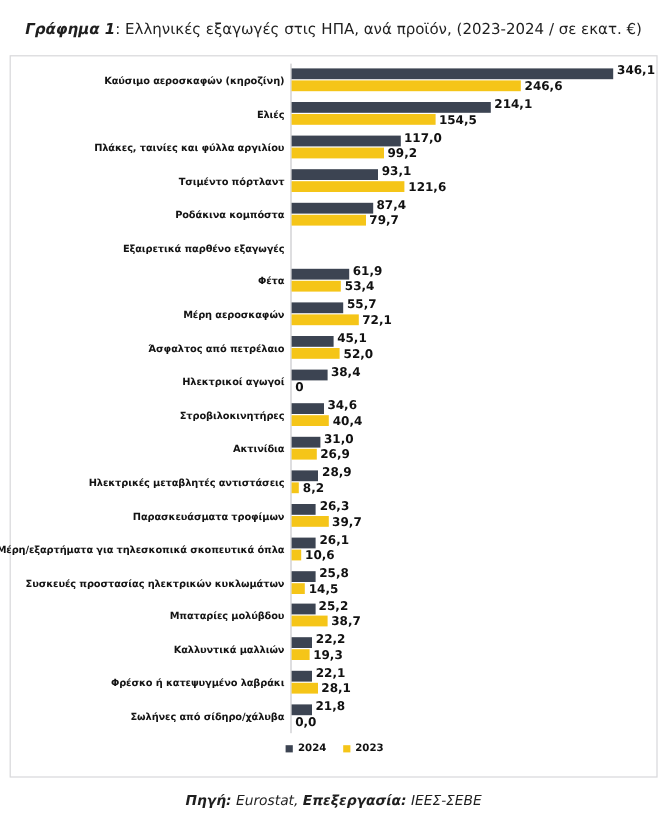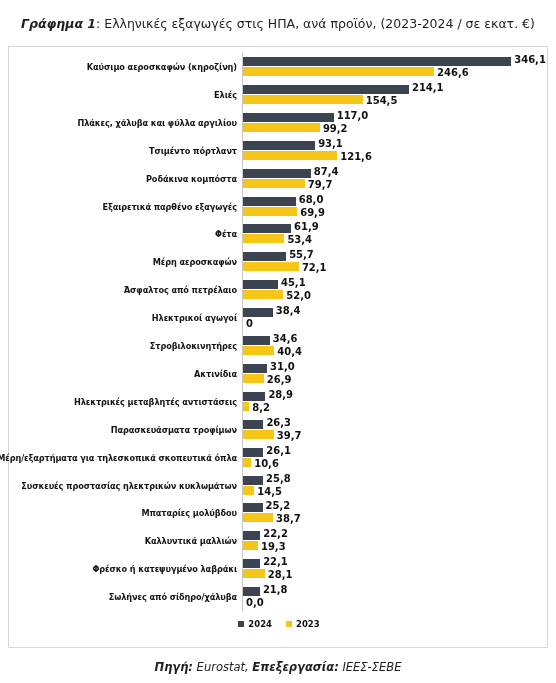--- a/index.html
+++ b/index.html
@@ -169,21 +169,21 @@
       <div class="row" style="top: 33.9px;">
         <div class="cat-label">Ελιές</div>
         <div class="bars">
           <div class="bar y2024" style="width: 165.928px; left: 0px; background: rgb(60, 68, 82);"></div>
           <div class="val y2024" style="left: 168.928px;">214,1</div>
           <div class="bar y2023" style="width: 119.737px; left: 0px; background: rgb(245, 197, 24);"></div>
           <div class="val y2023" style="left: 122.737px;">154,5</div>
         </div>
       </div>
       <div class="row" style="top: 61.8px;">
-        <div class="cat-label">Πλάκες, χάλυβα και φύλλα αργιλίου</div>
+        <div class="cat-label">Πλάκες, ταινίες και φύλλα αργιλίου</div>
         <div class="bars">
           <div class="bar y2024" style="width: 90.675px; left: 0px; background: rgb(60, 68, 82);"></div>
           <div class="val y2024" style="left: 93.675px;">117,0</div>
           <div class="bar y2023" style="width: 76.88px; left: 0px; background: rgb(245, 197, 24);"></div>
           <div class="val y2023" style="left: 79.88px;">99,2</div>
         </div>
       </div>
       <div class="row" style="top: 89.7px;">
         <div class="cat-label">Τσιμέντο πόρτλαντ</div>
         <div class="bars">
@@ -197,26 +197,20 @@
         <div class="cat-label">Ροδάκινα κομπόστα</div>
         <div class="bars">
           <div class="bar y2024" style="width: 67.735px; left: 0px; background: rgb(60, 68, 82);"></div>
           <div class="val y2024" style="left: 70.735px;">87,4</div>
           <div class="bar y2023" style="width: 61.7675px; left: 0px; background: rgb(245, 197, 24);"></div>
           <div class="val y2023" style="left: 64.7675px;">79,7</div>
         </div>
       </div>
       <div class="row" style="top: 145.5px;">
         <div class="cat-label">Εξαιρετικά παρθένο εξαγωγές</div>
-        <div class="bars">
-          <div class="bar y2024" style="width: 52.7px; left: 0px; background: rgb(60, 68, 82);"></div>
-          <div class="val y2024" style="left: 55.7px;">68,0</div>
-          <div class="bar y2023" style="width: 54.1725px; left: 0px; background: rgb(245, 197, 24);"></div>
-          <div class="val y2023" style="left: 57.1725px;">69,9</div>
-        </div>
       </div>
       <div class="row" style="top: 173.4px;">
         <div class="cat-label">Φέτα</div>
         <div class="bars">
           <div class="bar y2024" style="width: 47.9725px; left: 0px; background: rgb(60, 68, 82);"></div>
           <div class="val y2024" style="left: 50.9725px;">61,9</div>
           <div class="bar y2023" style="width: 41.385px; left: 0px; background: rgb(245, 197, 24);"></div>
           <div class="val y2023" style="left: 44.385px;">53,4</div>
         </div>
       </div>

